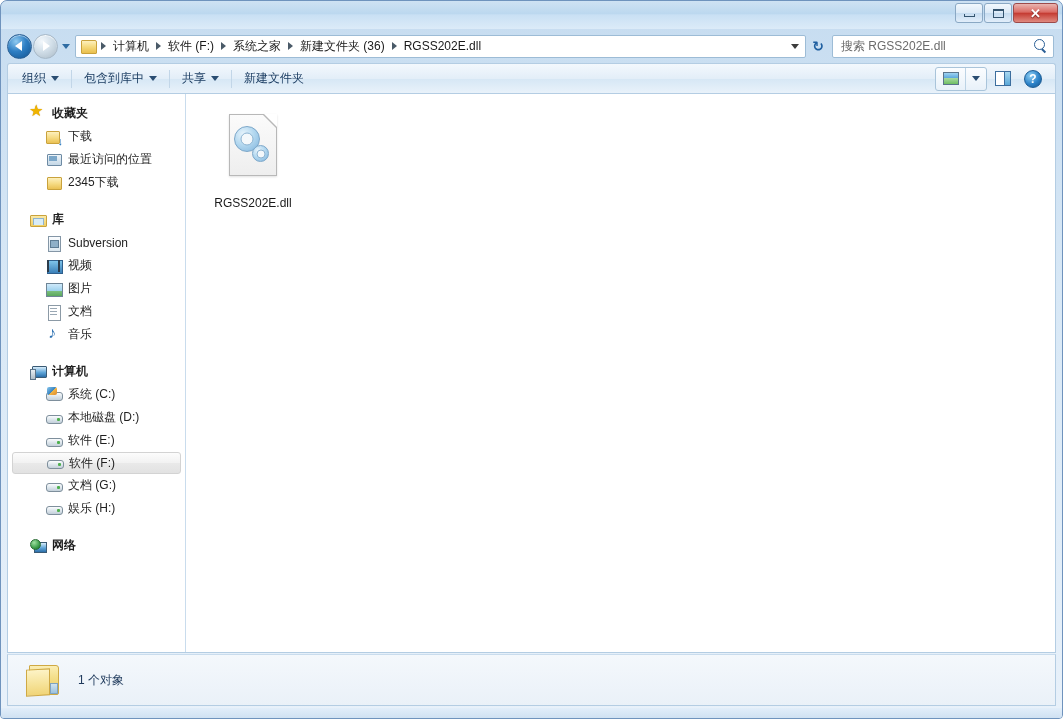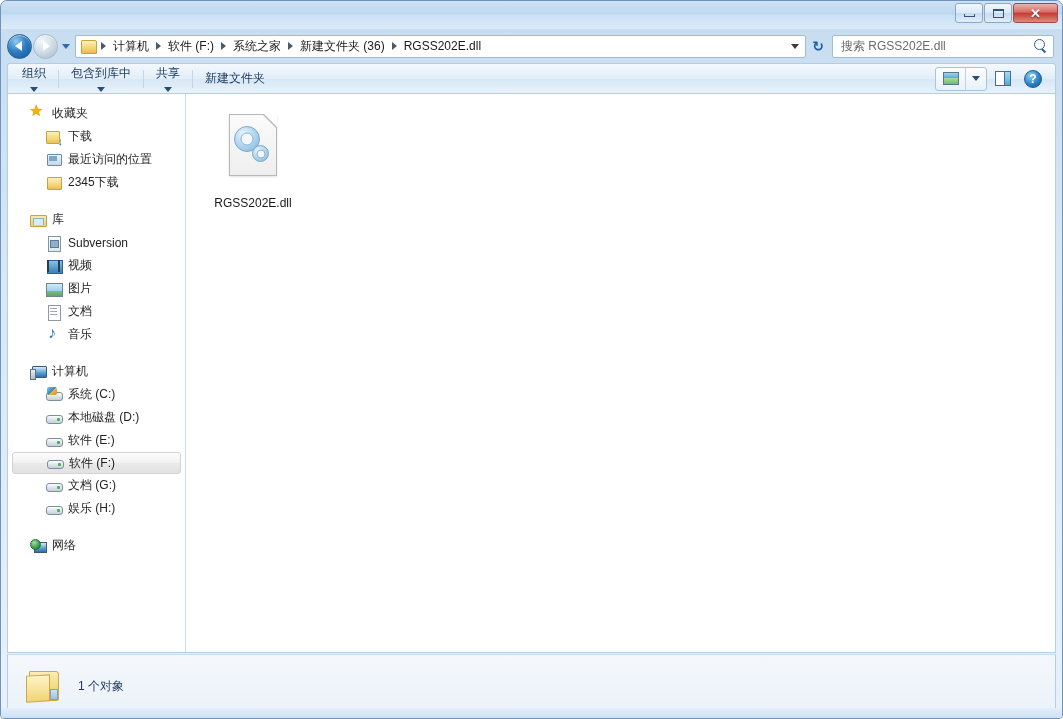--- a/index.html
+++ b/index.html
@@ -250,21 +250,20 @@
   }
   .tb-item {
     display: flex;
     align-items: center;
     gap: 5px;
     padding: 4px 10px;
     font-size: 12px;
     color: #16385e;
     cursor: default;
     border-radius: 2px;
-    flex-direction: column;
   }
   .tb-sep {
     width: 1px;
     height: 18px;
     background: #c2d6e8;
     margin: 0 2px;
   }
   .tb-caret {
     width: 0; height: 0;
     border-left: 4px solid transparent;
@@ -355,21 +354,21 @@
     display: flex;
     align-items: center;
     height: 23px;
     padding-left: 22px;
     font-size: 12px;
     color: #1f1f1f;
     cursor: default;
     gap: 6px;
     position: relative;
   }
-  .side-row.header { padding-left: 22px; font-weight: normal; }
+  .side-row.header { padding-left: 22px; font-weight: bold; }
   .side-row.child { padding-left: 38px; }
   .side-row.selected {
     background: linear-gradient(to bottom, #fcfcfc 0%, #f2f2f2 48%, #e9e9e9 52%, #e2e2e2 100%);
     border: 1px solid #d3d3d3;
     border-radius: 3px;
     margin: 0 4px 0 4px;
     padding-left: 34px;
     height: 22px;
   }
   .side-label { white-space: nowrap; overflow: hidden; }
@@ -633,21 +632,21 @@
     color: #1a1a1a;
     text-align: center;
     white-space: nowrap;
   }
 
   
   .statusbar {
     position: absolute;
     left: 6px; right: 6px;
     top: 653px;
-    height: 64px;
+    height: 52px;
     background: linear-gradient(to bottom, #f4f8fc 0%, #eaf1f8 100%);
     border: 1px solid #b4cde3;
     border-top: 1px solid #c9dced;
     display: flex;
     align-items: center;
     padding: 0 0 0 18px;
     gap: 14px;
   }
   .status-folder {
     width: 38px; height: 38px;

